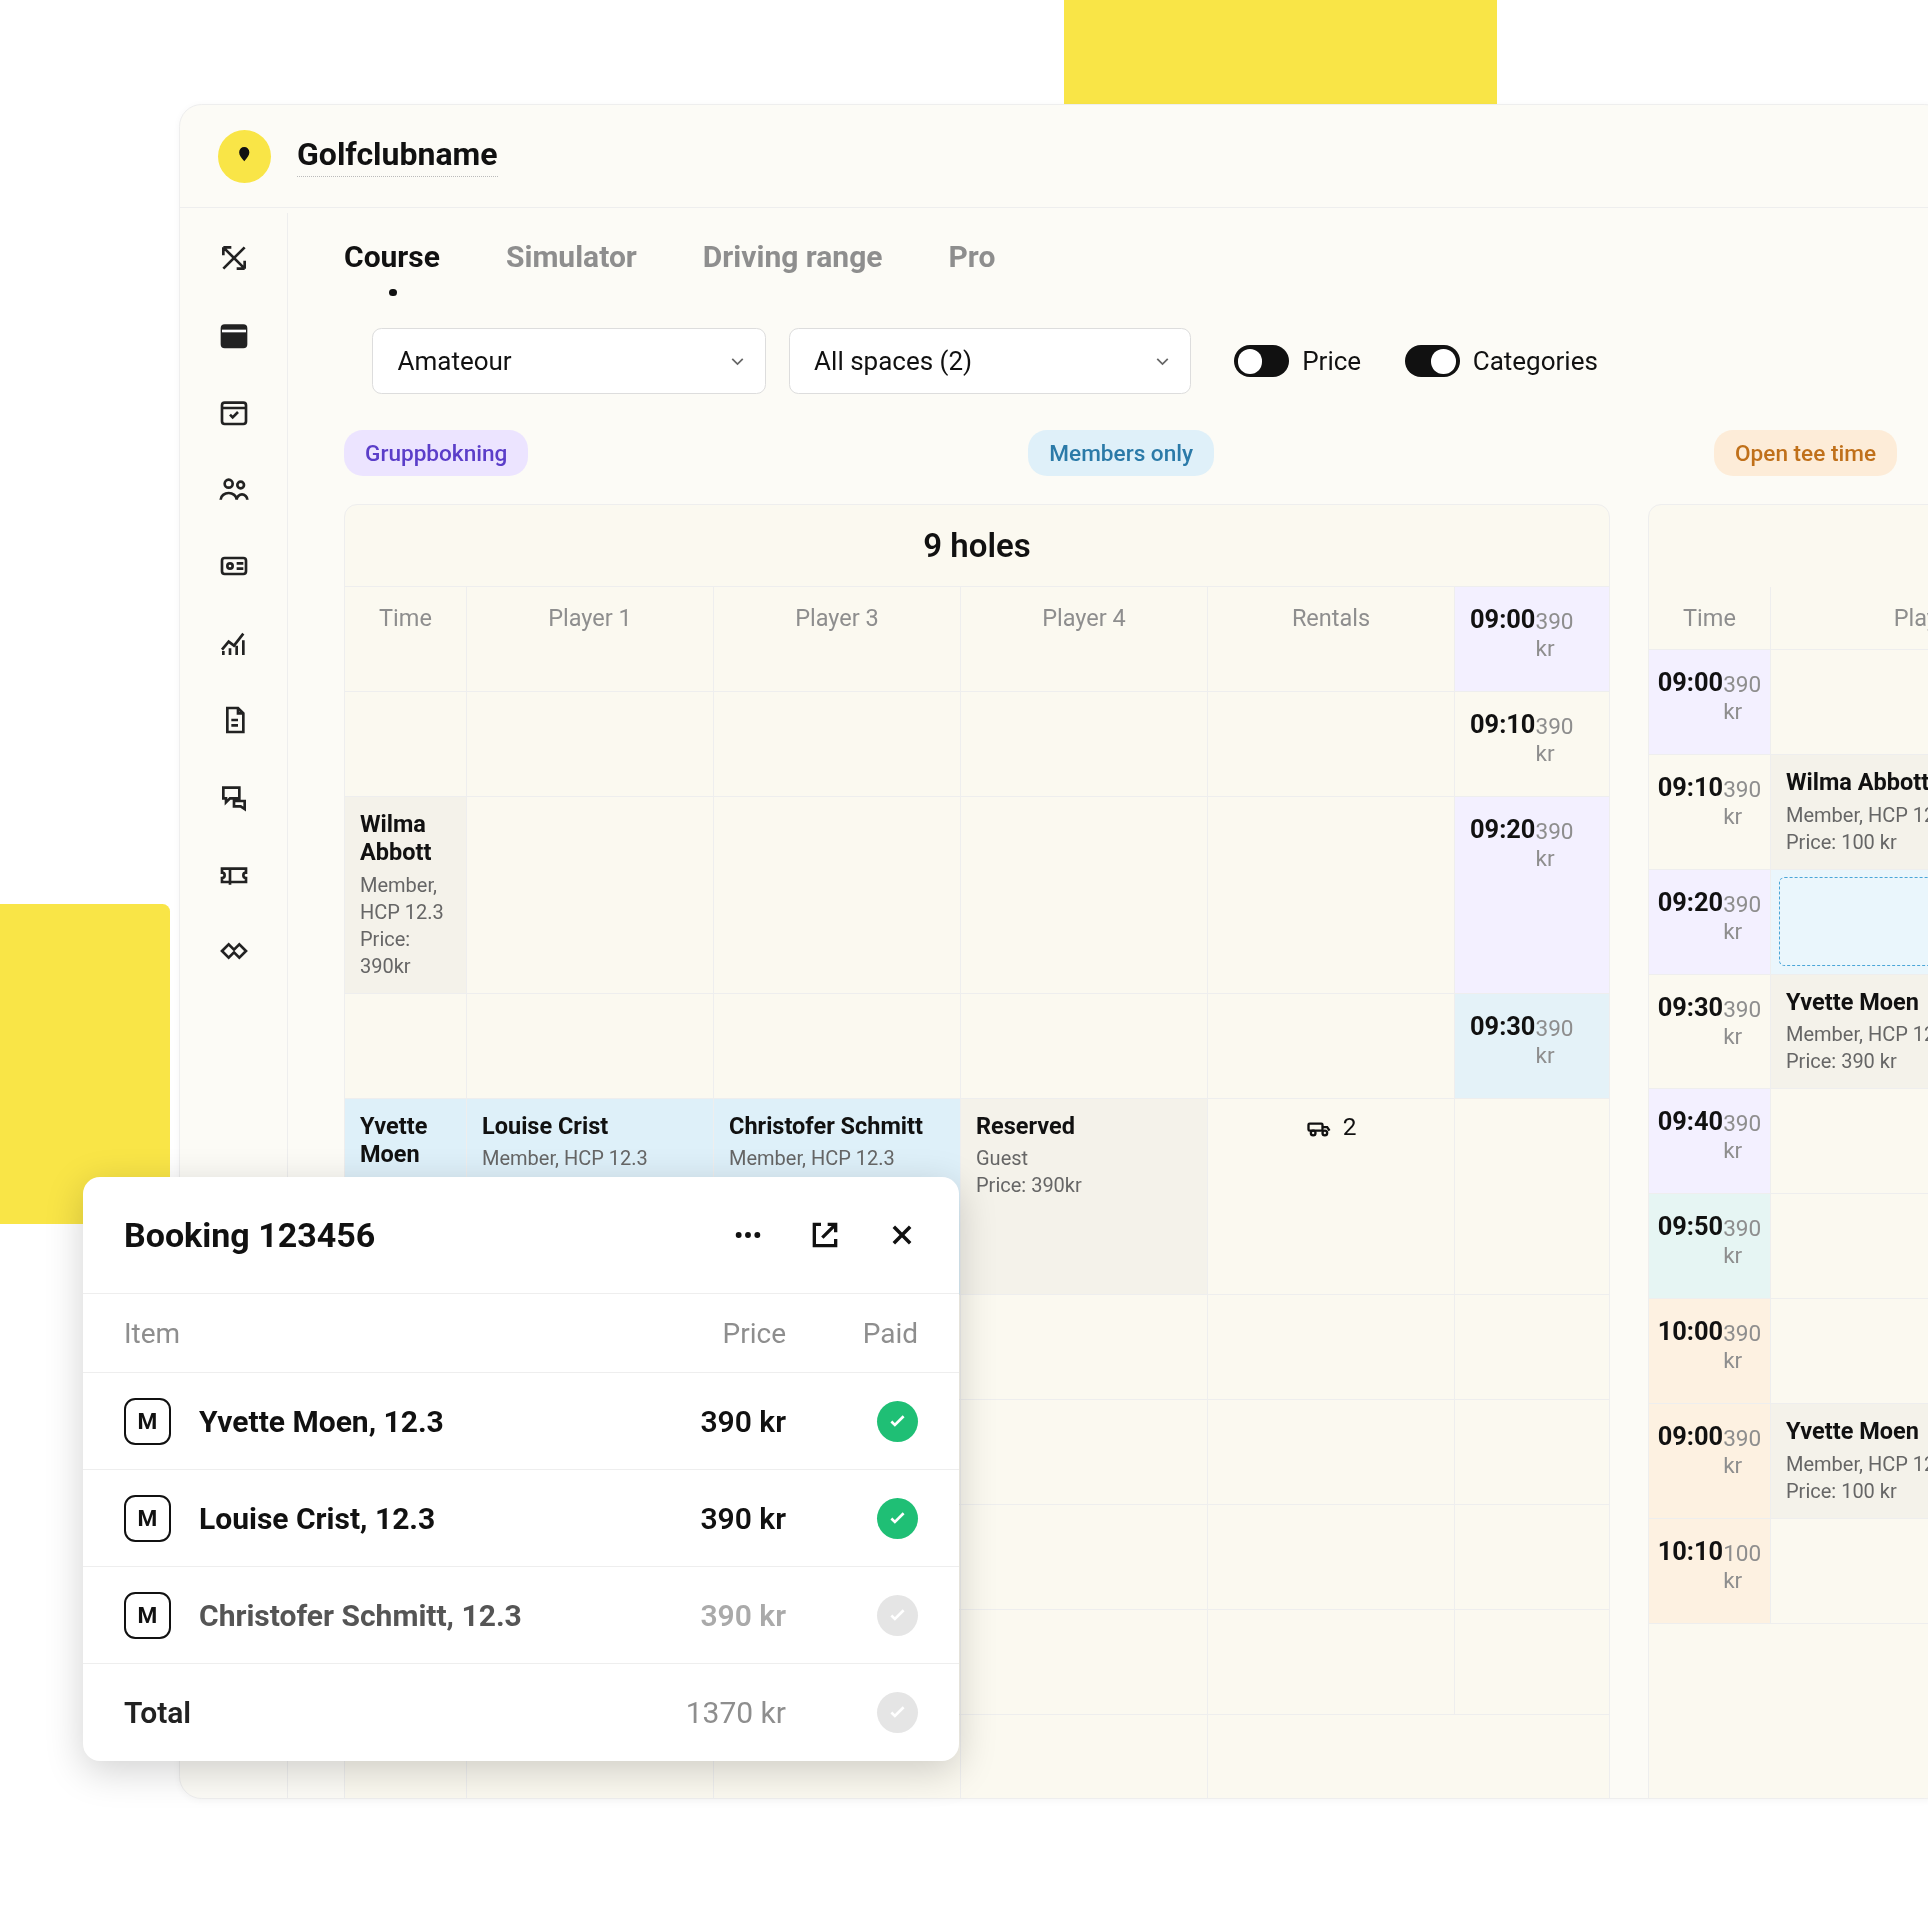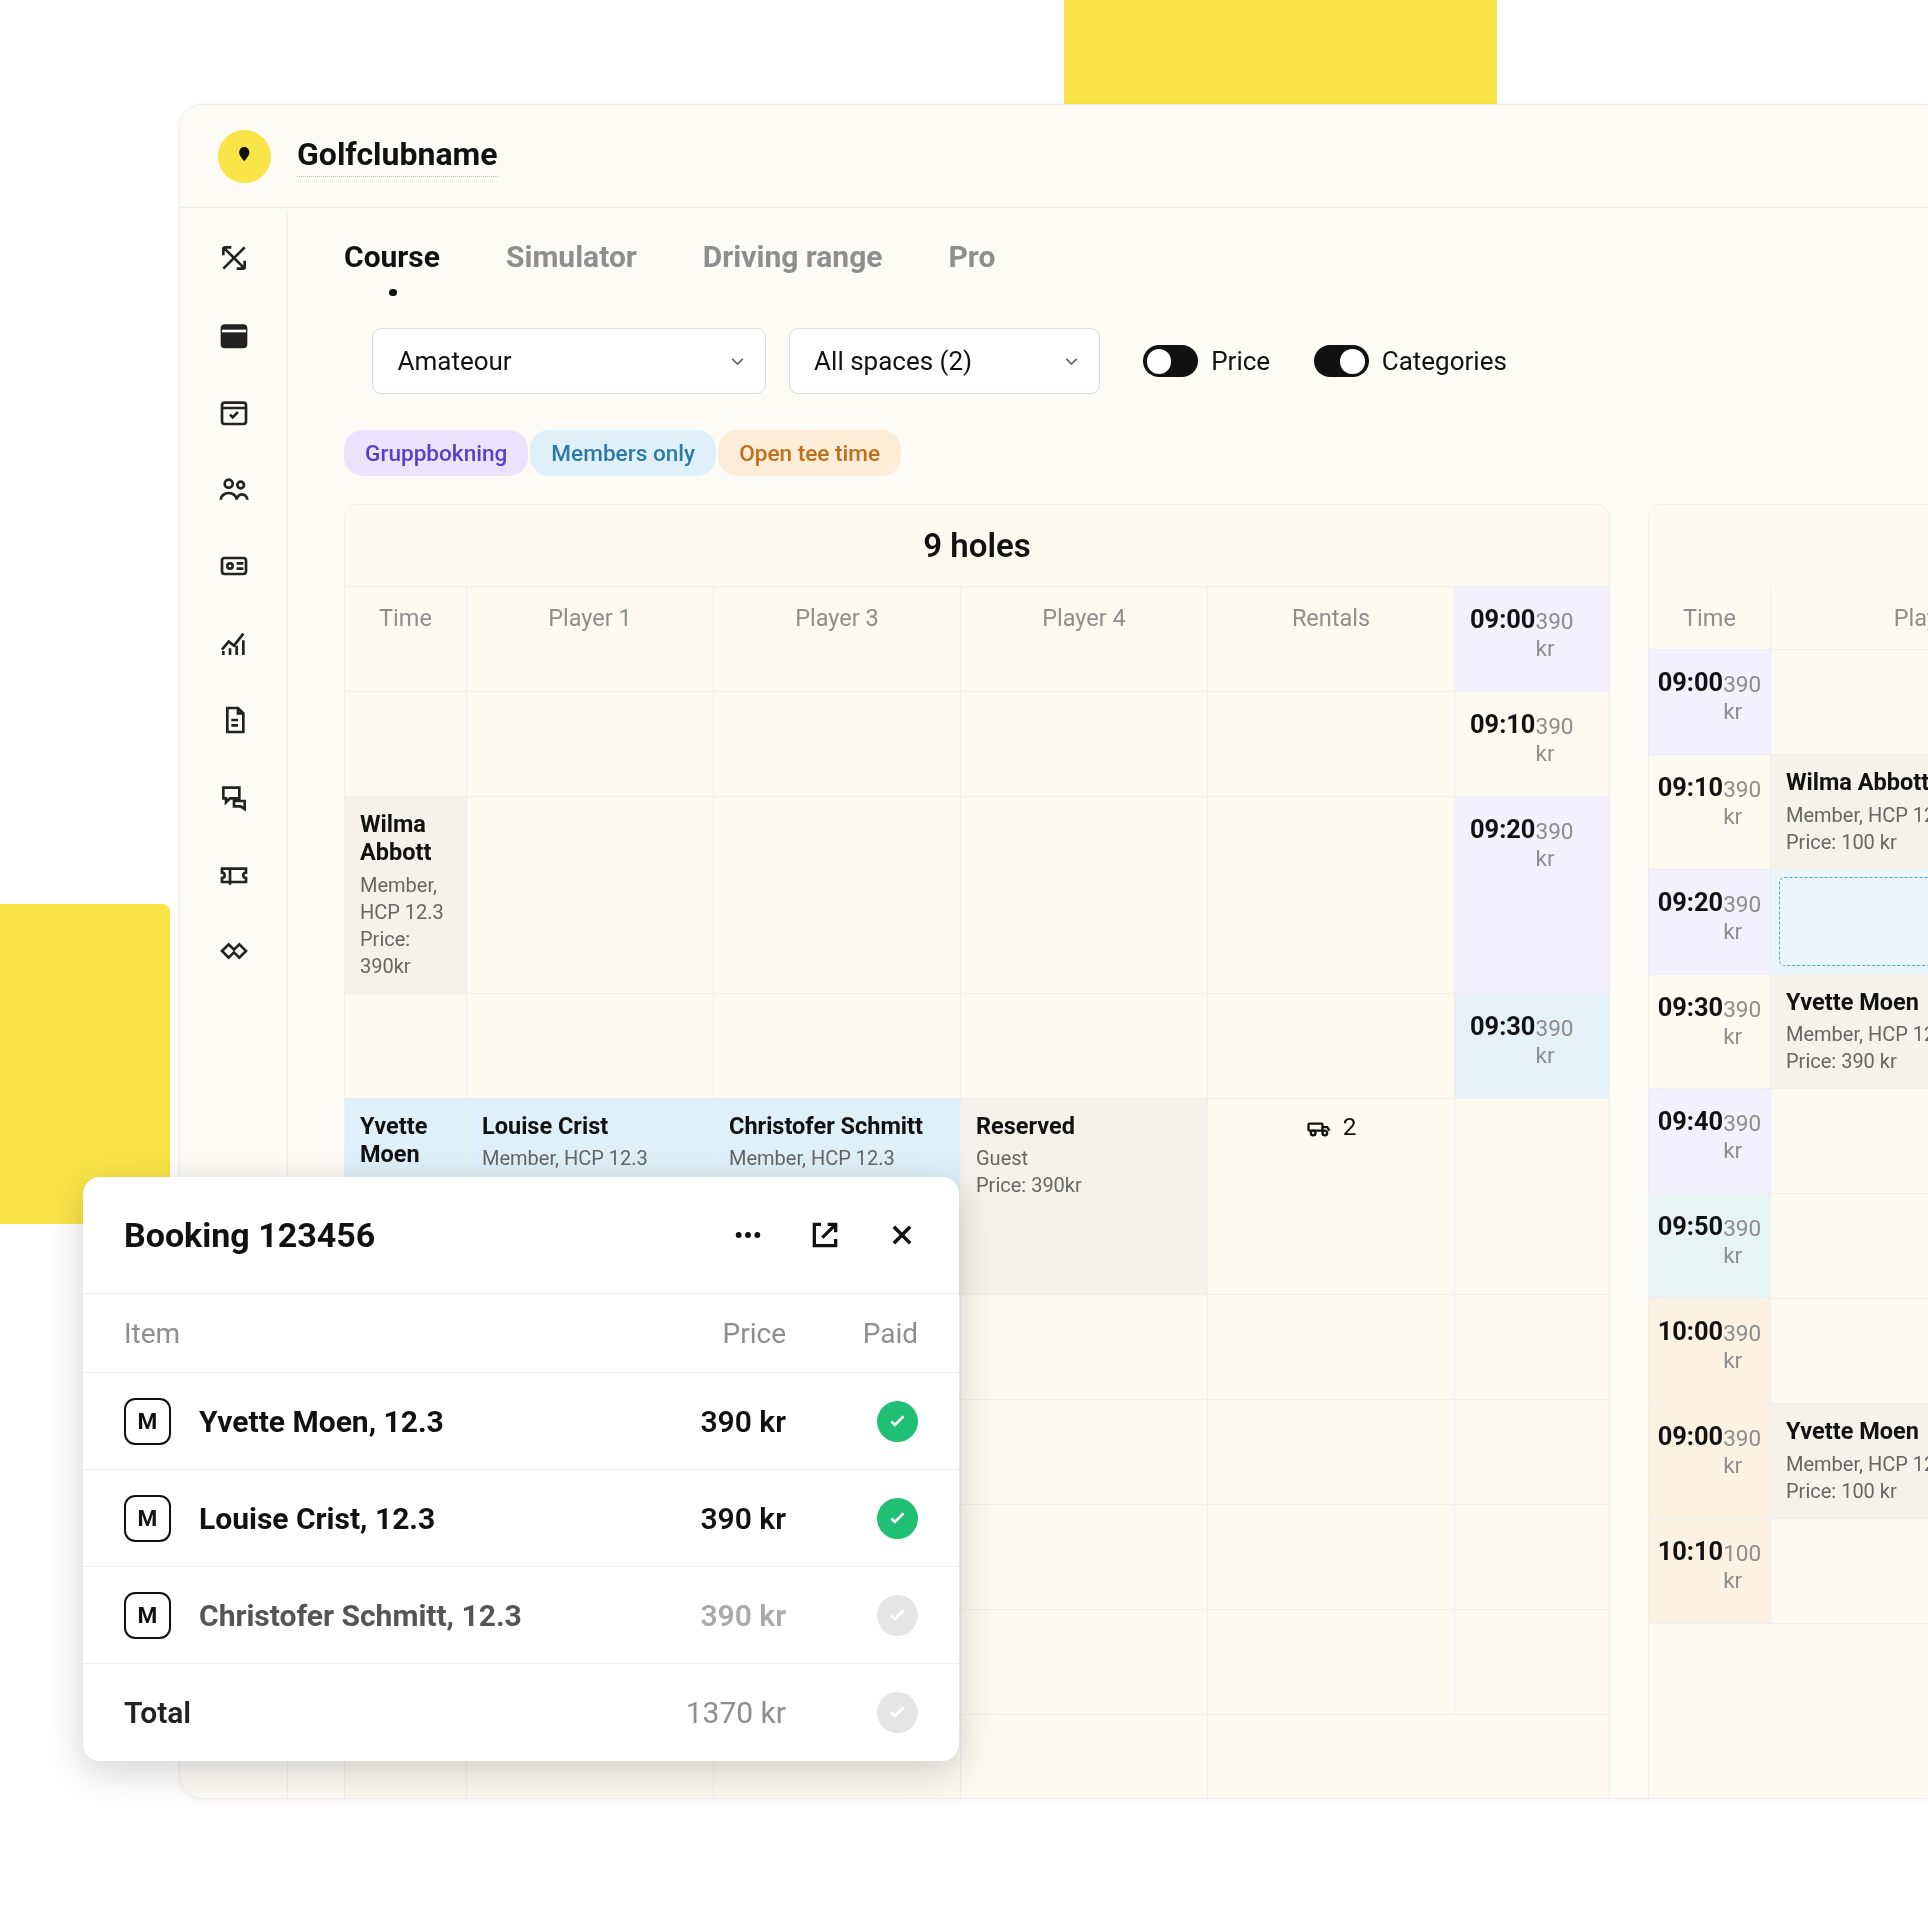--- a/index.html
+++ b/index.html
@@ -25,30 +25,30 @@
   
   .main { position:absolute; top:108px; left:108px; right:0; bottom:0; padding:26px 49px 38px 56px; }
   .tabs { display:flex; gap:66px; font-size:30px; font-weight:700; color:#8e8e8e; }
   .tabs .tab { cursor:pointer; padding-bottom:5.6px; }
   .tabs .tab.active { color:#111; }
   .tab-dot { width:7.5px; height:7.5px; border-radius:50%; background:#111; margin:9.4px 0 0 45px; }
 
   .filters { display:flex; align-items:center; gap:22.6px; margin-top:32px; }
   .select { height:66px; background:#fff; border:0.9px solid #ddd; border-radius:9.4px; padding:0 47px 0 24.5px; font-size:26px; display:flex; align-items:center; position:relative; cursor:pointer; }
   .select.sm { width:394px;margin-left:28px; }
-  .select.md { width:311px; }
+  .select.md { width:402px; }
   .select .chev { position:absolute; right:17px; }
   .toggle-wrap { display:flex; align-items:center; gap:13px; margin-left:21px; }
   .toggle { width:55px; height:32px; border-radius:19px; background:#111; position:relative; cursor:pointer; }
   .toggle .knob { position:absolute; top:3.8px; width:24.5px; height:24.5px; border-radius:50%; background:#fff; }
   .toggle.on .knob { left:3.8px; }
   .toggle.off .knob { right:3.8px; }
   .toggle-label { font-size:26px; }
 
-  .chips { display:flex; gap:2px; margin-top:36px; }
+  .chips { display:flex; gap:30px; margin-top:36px;justify-content:space-between; }
   .chip { padding:9.4px 21px; border-radius:19px; font-size:22.6px; font-weight:500; }
   .chip.purple { background:#ece4ff; color:#5b3ec9; }
   .chip.blue   { background:#dff0f9; color:#2b7aa8; }
   .chip.orange { background:#fdecd8; color:#c0701a; }
 
   
   .boards { display:flex; gap:38px; margin-top:28px; }
   .board { background:#fbf9f0; border:0.9px solid #eee; border-radius:13px; overflow:hidden; flex-shrink:0; }
   .board.main-board { width:1266px; }
   .board.side-board { width:452px; }

